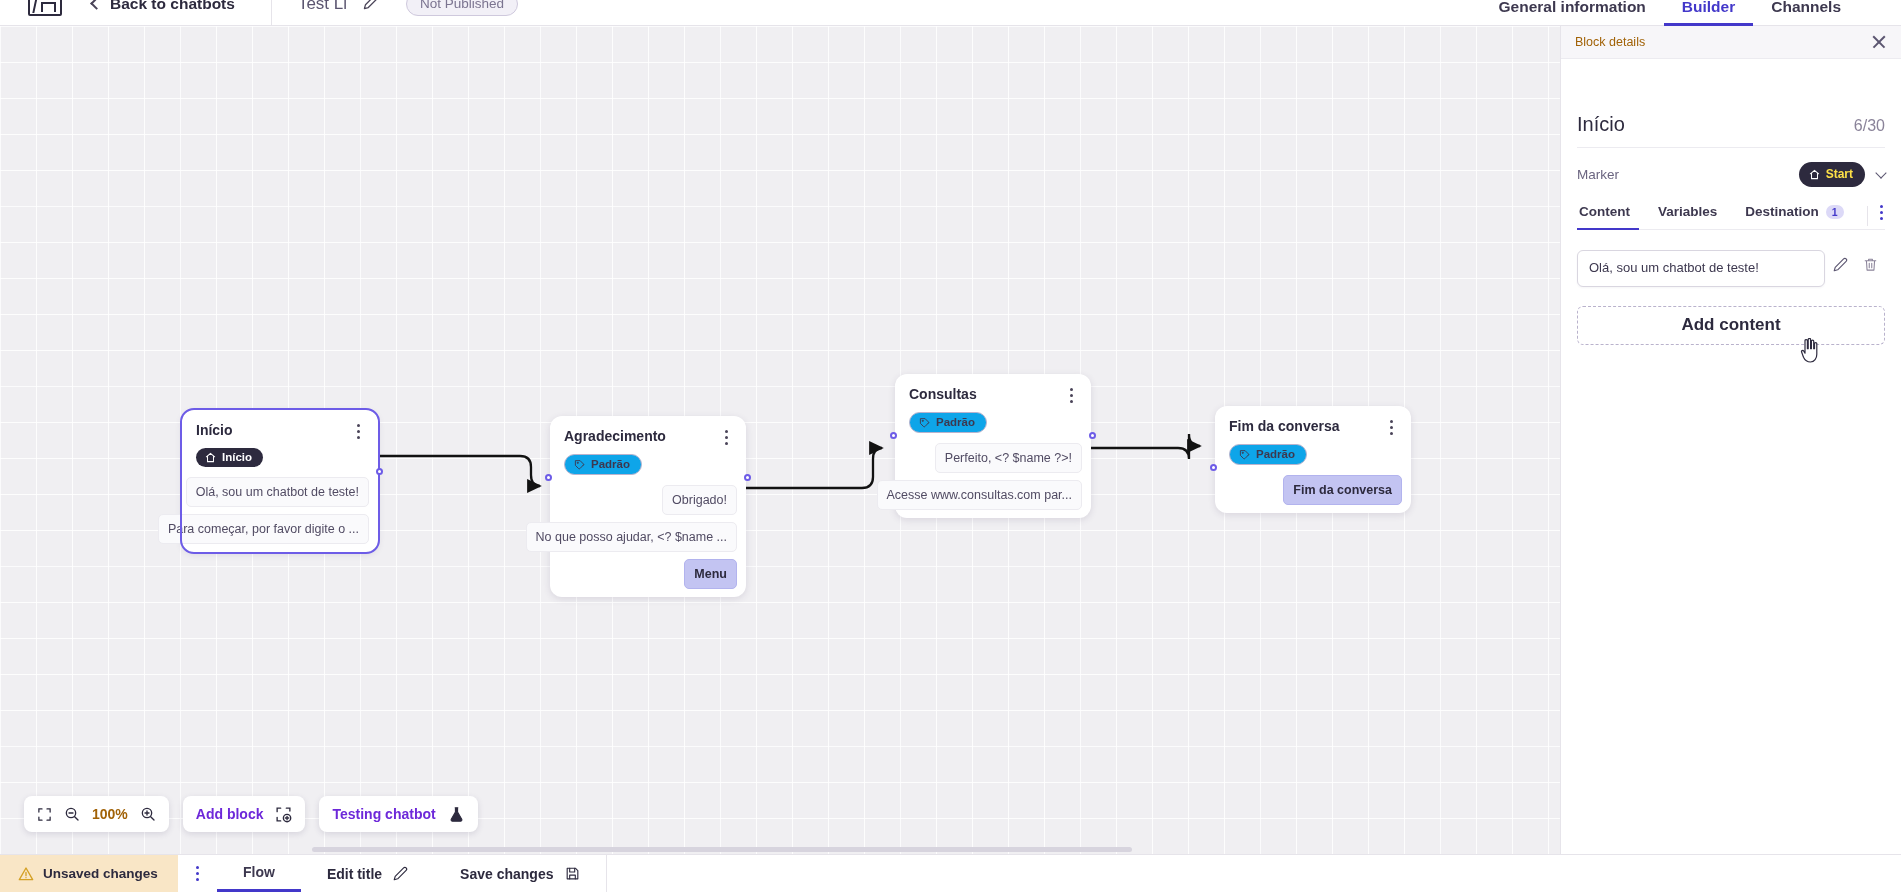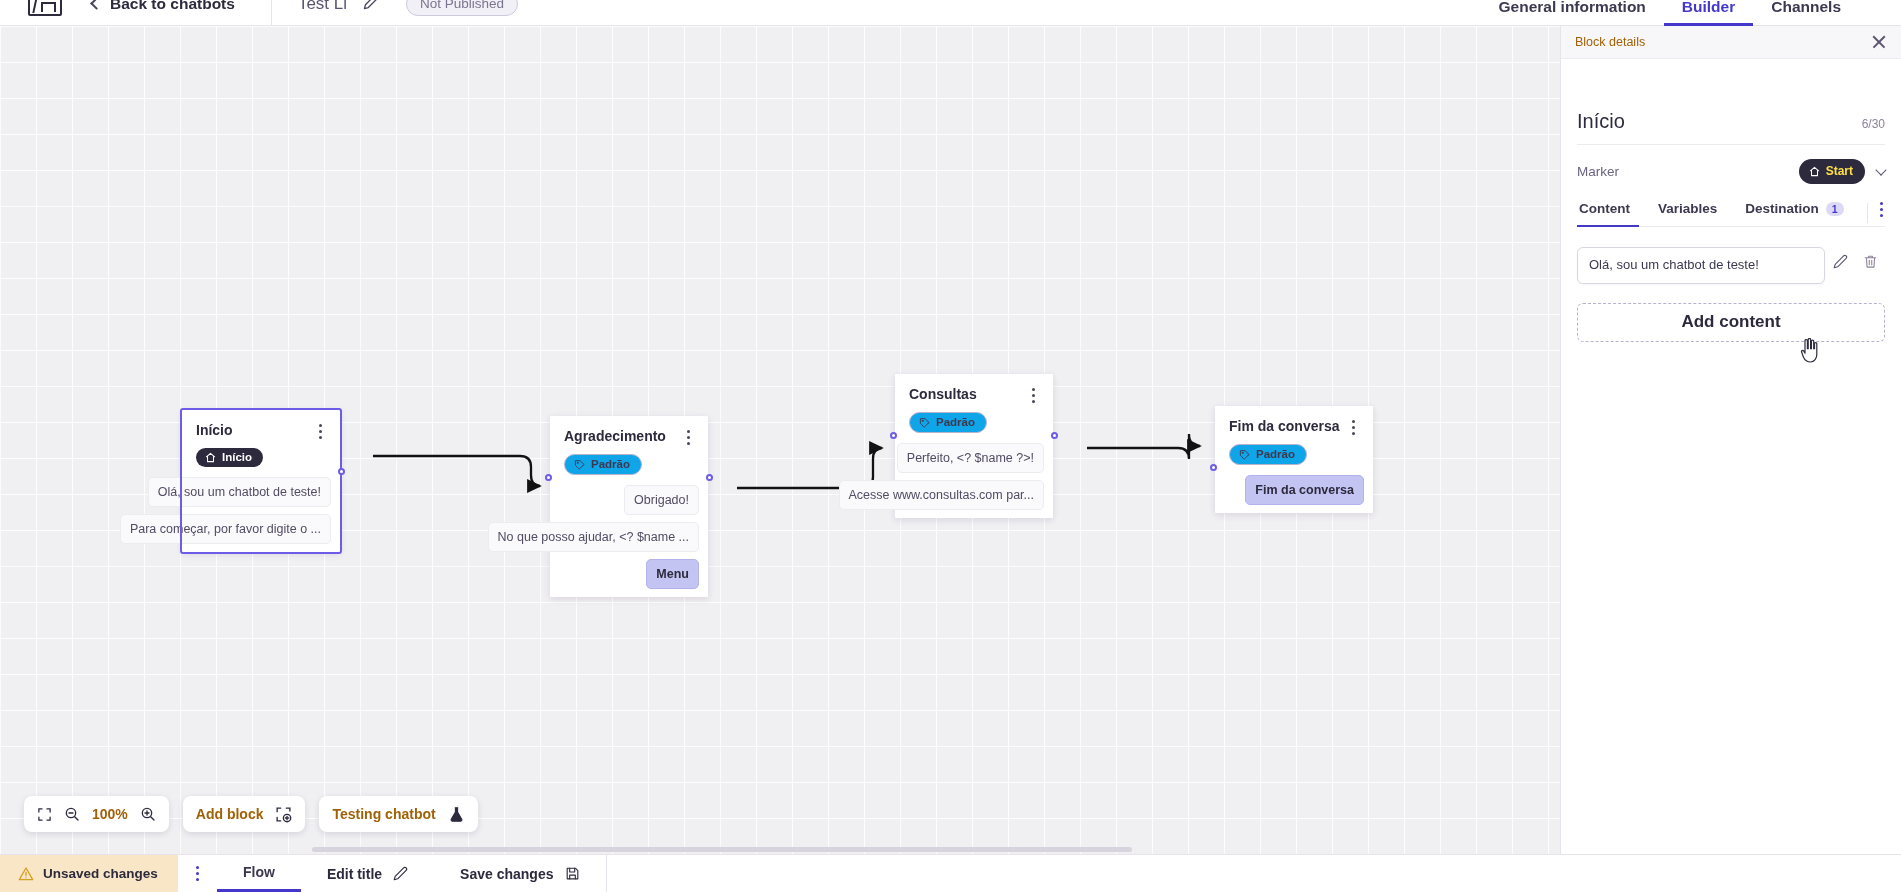--- a/index.html
+++ b/index.html
@@ -70,23 +70,23 @@
       linear-gradient(to bottom, rgba(255,255,255,.85) 1px, transparent 1px),
       linear-gradient(to right, rgba(215,212,222,.5) 1px, transparent 1px),
       linear-gradient(to bottom, rgba(215,212,222,.5) 1px, transparent 1px);
     background-size: 36px 36px, 36px 36px, 180px 180px, 180px 180px;
     overflow: hidden;
   }
   .edges { position: absolute; inset: 0; pointer-events: none; }
 
   
   .node {
-    position: absolute; background: #ffffff; border-radius: 1px;
+    position: absolute; background: #ffffff; border-radius: 12px;
     box-shadow: 0 2px 7px rgba(60,50,90,.13);
-    width: 158px; padding-bottom: 8px;
+    width: 196px; padding-bottom: 8px;
   }
   .node.selected { outline: 2px solid #6d5ce7; }
   .node-hd { display: flex; align-items: flex-start; padding: 12px 12px 0 14px; }
   .node-title { font-size: 14px; color: #2d2a3e; font-weight: 600; flex: 1; }
   .dots-v { width: 16px; display: flex; flex-direction: column; align-items: center; gap: 3px; cursor: pointer; padding-top: 2px; }
   .dots-v i { width: 3px; height: 3px; border-radius: 50%; background: #4a4458; display: block; }
   .node-badge {
     display: inline-flex; align-items: center; gap: 6px;
     margin: 9px 0 0 14px; padding: 3px 11px 4px 9px;
     border-radius: 20px; font-size: 11.5px; font-weight: 700;
@@ -107,21 +107,21 @@
     background: #ffffff; border: 2px solid #6d5ce7; top: 58px;
   }
 
   
   .btmbar { position: absolute; left: 24px; bottom: 22px; display: flex; gap: 14px; z-index: 12; }
   .pill {
     background: #ffffff; border-radius: 8px; box-shadow: 0 2px 6px rgba(60,50,90,.14);
     display: flex; align-items: center; height: 36px; padding: 0 13px; gap: 12px;
   }
   .pill .zl { font-size: 14px; color: #a16207; font-weight: 600; }
-  .pill .lb { font-size: 14px; color: #a16207; font-weight: 600; cursor: pointer; }
+  .pill .lb { font-size: 14px; color: #6d28d9; font-weight: 600; cursor: pointer; }
   .ic { display: inline-flex; cursor: pointer; }
 
   
   .hscroll { position: absolute; left: 0; bottom: 0; width: 1560px; height: 9px; background: transparent; }
   .hscroll .thumb { position: absolute; left: 312px; top: 2px; height: 5px; width: 820px; background: #d7d4de; border-radius: 4px; }
 
   
   .panel {
     position: absolute; top: 26px; right: 0; width: 341px; height: 828px;
     background: #ffffff; border-left: 1px solid #e6e4ea;
@@ -135,21 +135,21 @@
   .xbtn { cursor: pointer; width: 16px; height: 16px; position: relative; }
   .xbtn::before, .xbtn::after {
     content: ""; position: absolute; left: 0; top: 7px; width: 16px; height: 1.6px; background: #5b5570;
   }
   .xbtn::before { transform: rotate(45deg); }
   .xbtn::after  { transform: rotate(-45deg); }
 
   .panel-body { padding: 0 16px; }
   .blk-title-row { display: flex; align-items: baseline; padding: 22px 0 11px; border-bottom: 1px solid #ecebf0; }
   .blk-title { font-size: 20px; color: #2d2a3e; flex: 1; }
-  .blk-count { font-size: 12px; color: #8a8399; margin-top: 36px; }
+  .blk-count { font-size: 16px; color: #8a8399; margin-top: 36px; }
   .marker-row { display: flex; align-items: center; padding: 14px 0 16px; }
   .marker-lbl { font-size: 13.5px; color: #6b6580; flex: 1; }
   .start-pill {
     display: inline-flex; align-items: center; gap: 6px;
     background: #2d2a3e; color: #fde047; font-size: 12px; font-weight: 700;
     border-radius: 20px; padding: 5px 12px 6px 10px; cursor: pointer;
   }
   .chev-d { width: 8px; height: 8px; border-right: 1.8px solid #5b5570; border-bottom: 1.8px solid #5b5570;
             transform: rotate(45deg); margin: -4px 0 0 12px; cursor: pointer; }
 

